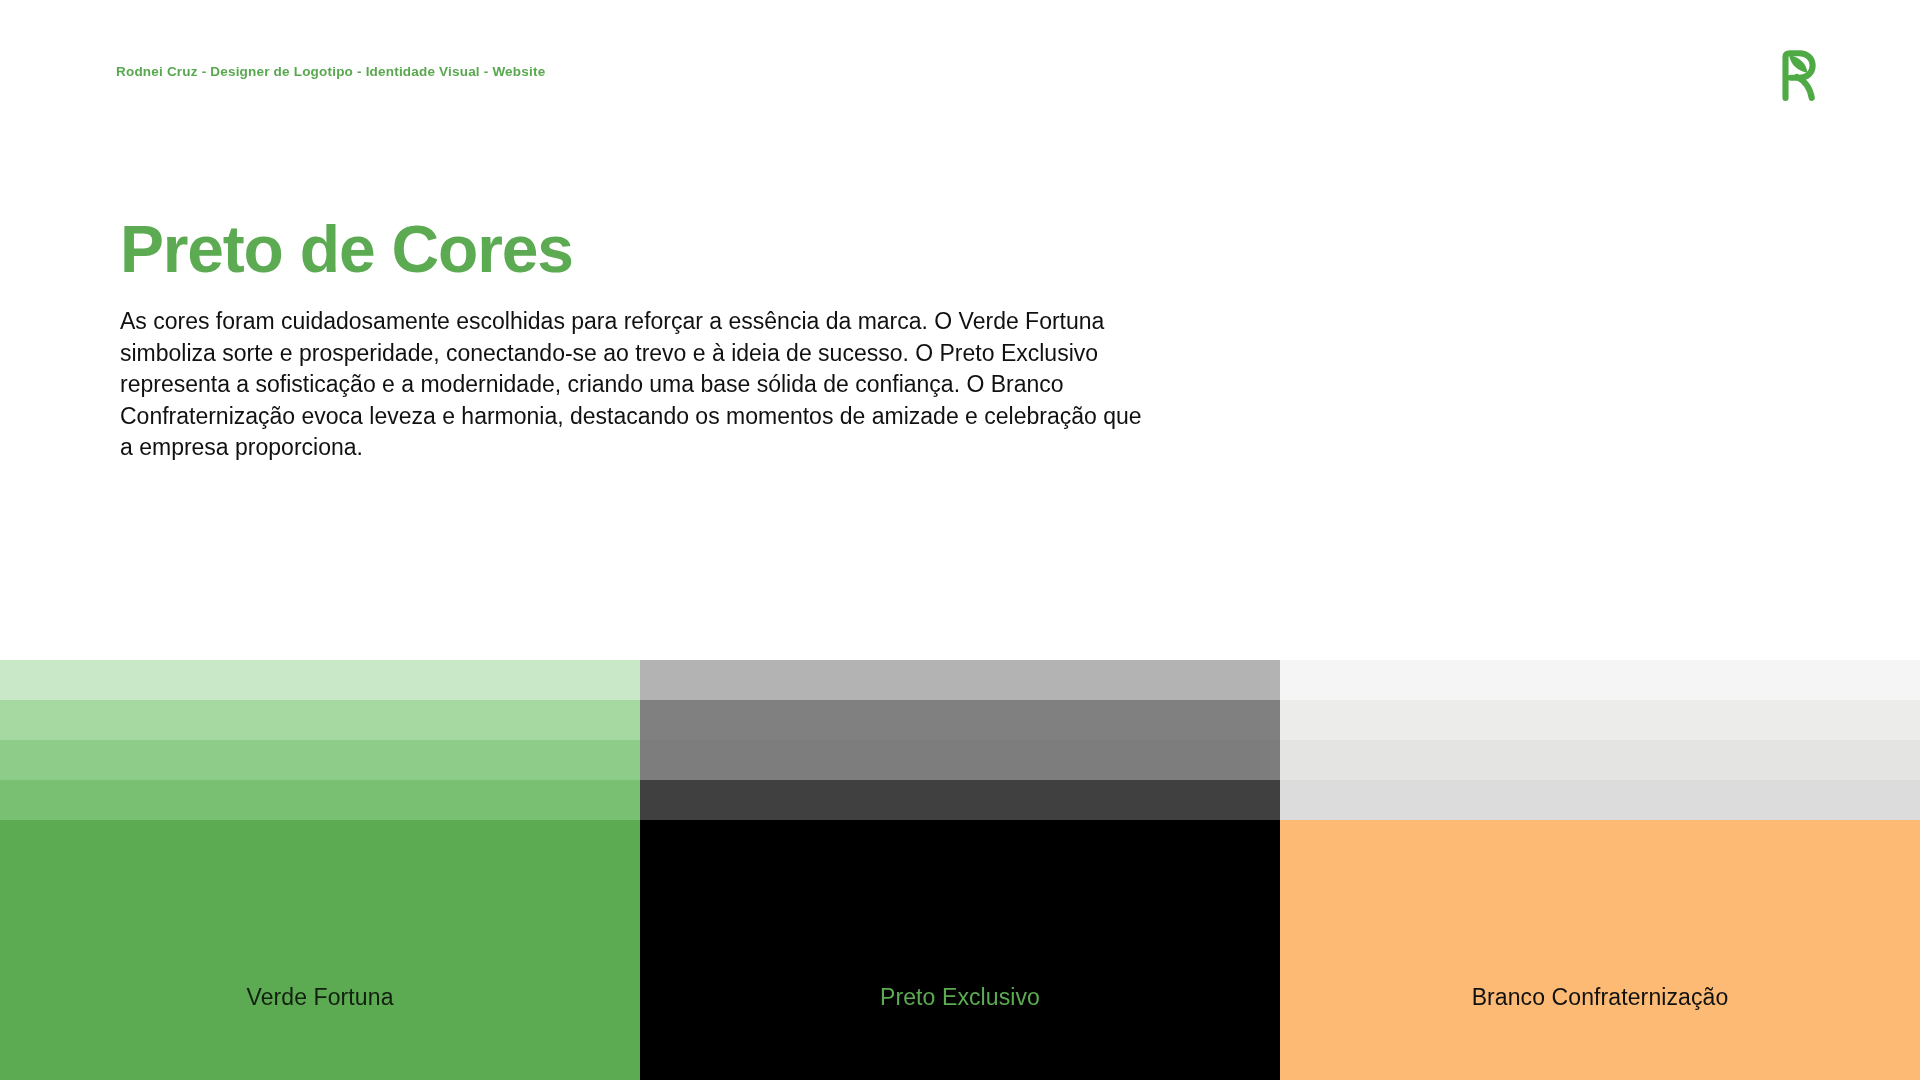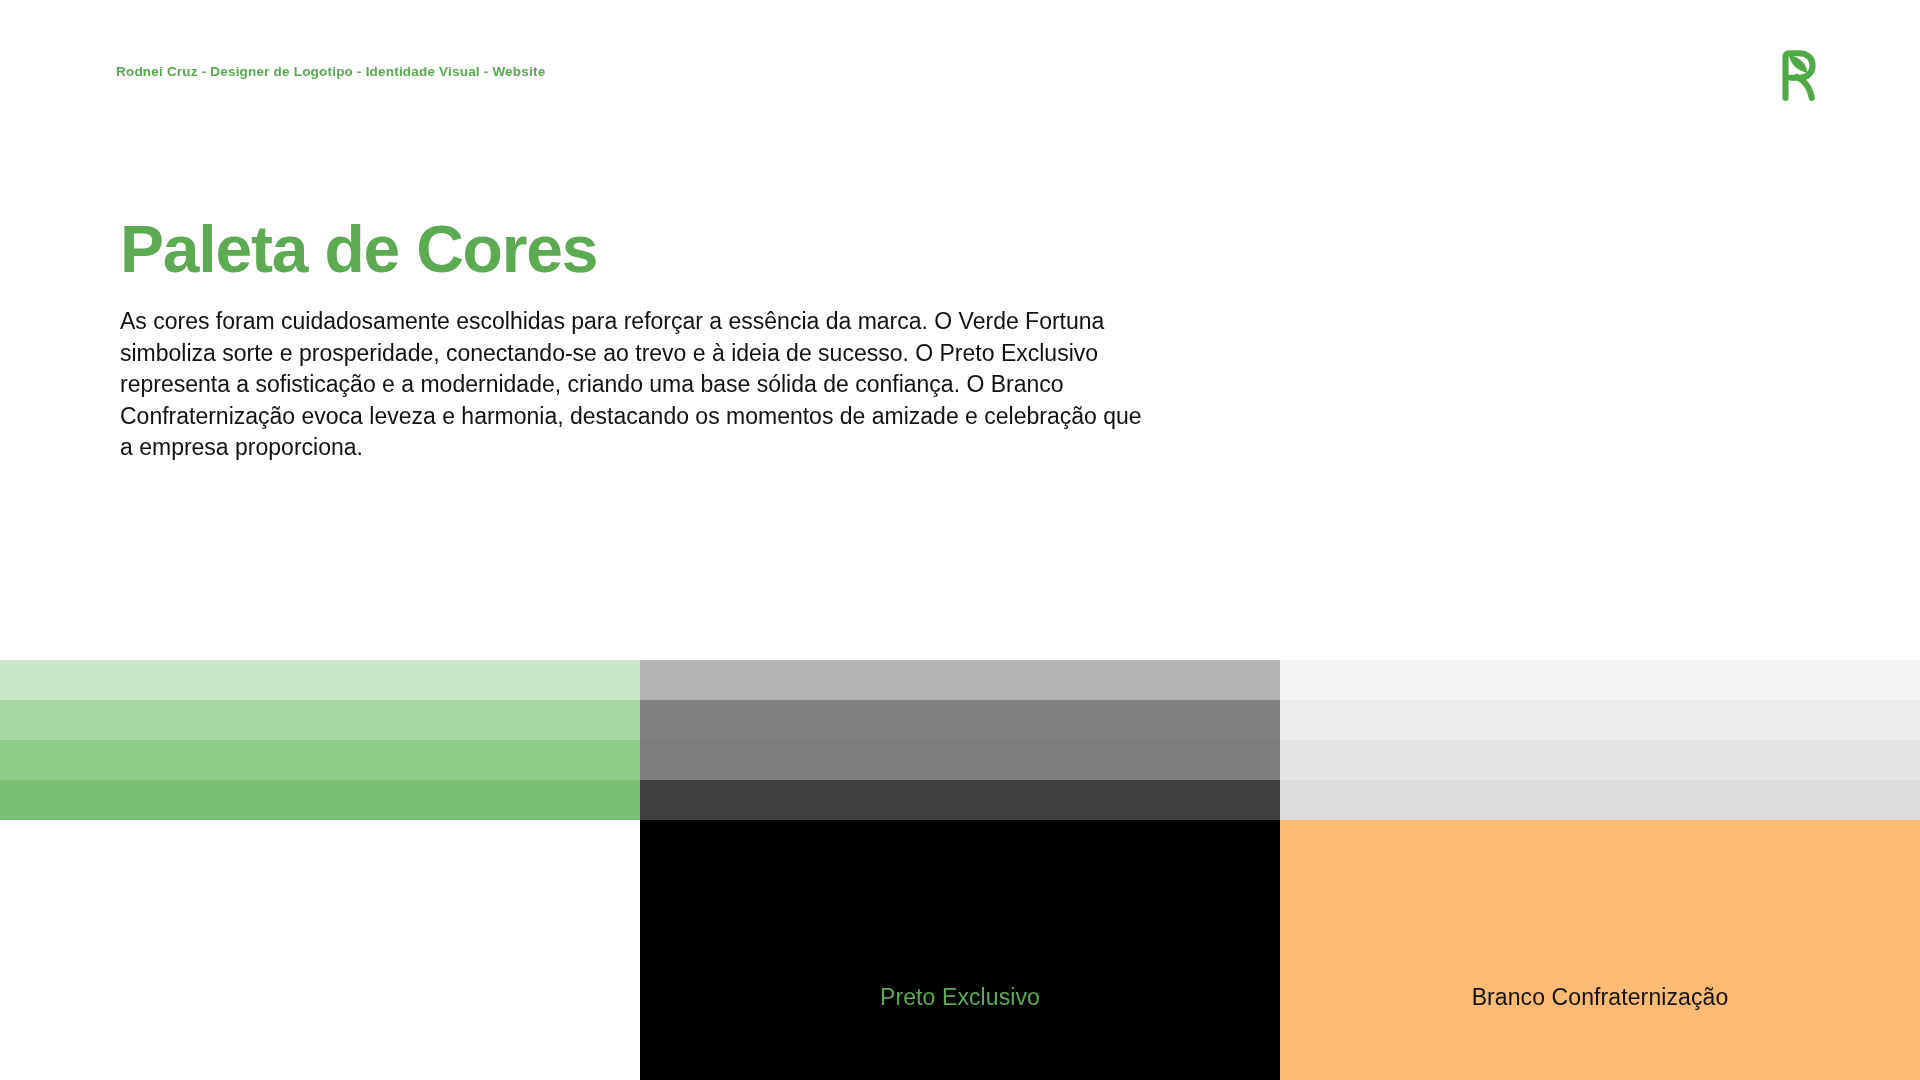--- a/index.html
+++ b/index.html
@@ -134,31 +134,34 @@
     <svg class="logo-mark" viewBox="0 0 64 64" aria-hidden="true">
       <g fill="none" stroke="#4faa46" stroke-width="7" stroke-linecap="round">
         <path d="M20 57 L20 10 C20 7 22 6 25 6 L36 6 C45 6 51 12 51 20 C51 28 45 34 36 34 L26 34"></path>
         <path d="M33 33 C41 37 48 45 50 57"></path>
       </g>
       <path d="M24 8 C36 10 44 18 45 28 C35 27 26 20 24 8 Z" fill="#4faa46"></path>
     </svg>
   </div>
 
   <div class="content">
-    <h1 class="page-title">Paleta de Cores</h1>
+    <h1 class="page-title">Preto de Cores</h1>
     <p class="page-paragraph">As cores foram cuidadosamente escolhidas para reforçar a essência da marca. O Verde Fortuna simboliza sorte e prosperidade, conectando-se ao trevo e à ideia de sucesso. O Preto Exclusivo representa a sofisticação e a modernidade, criando uma base sólida de confiança. O Branco Confraternização evoca leveza e harmonia, destacando os momentos de amizade e celebração que a empresa proporciona.</p>
   </div>
 
   <div class="palette">
 
     <div class="swatch-col green">
       <div class="tint tint-1" style="background:#c8e8c7"></div>
       <div class="tint tint-2" style="background:#a6d9a2"></div>
       <div class="tint tint-3" style="background:#8ecd89"></div>
       <div class="tint tint-4" style="background:#79c073"></div>
+      <div class="base" style="background:#5cab52">
+        <div class="swatch-name name-on-green">Verde Fortuna</div>
+      </div>
     </div>
 
     <div class="swatch-col black">
       <div class="tint tint-1" style="background:#b3b3b3"></div>
       <div class="tint tint-2" style="background:#808080"></div>
       <div class="tint tint-3" style="background:#7d7d7d"></div>
       <div class="tint tint-4" style="background:#404040"></div>
       <div class="base" style="background:#000000">
         <div class="swatch-name name-on-black">Preto Exclusivo</div>
       </div>

